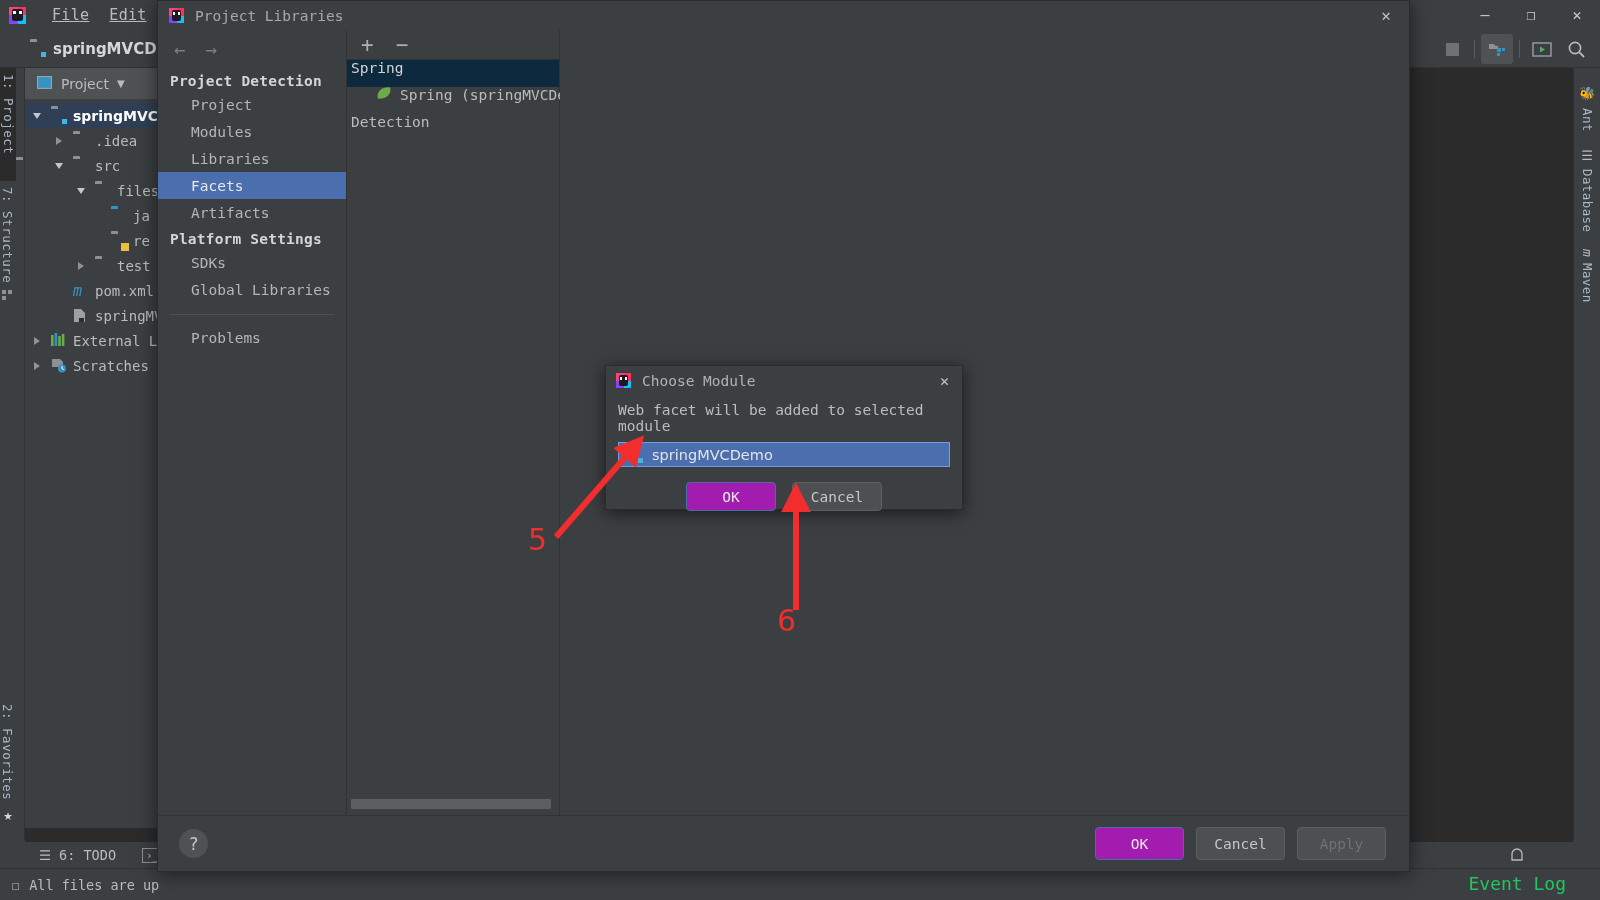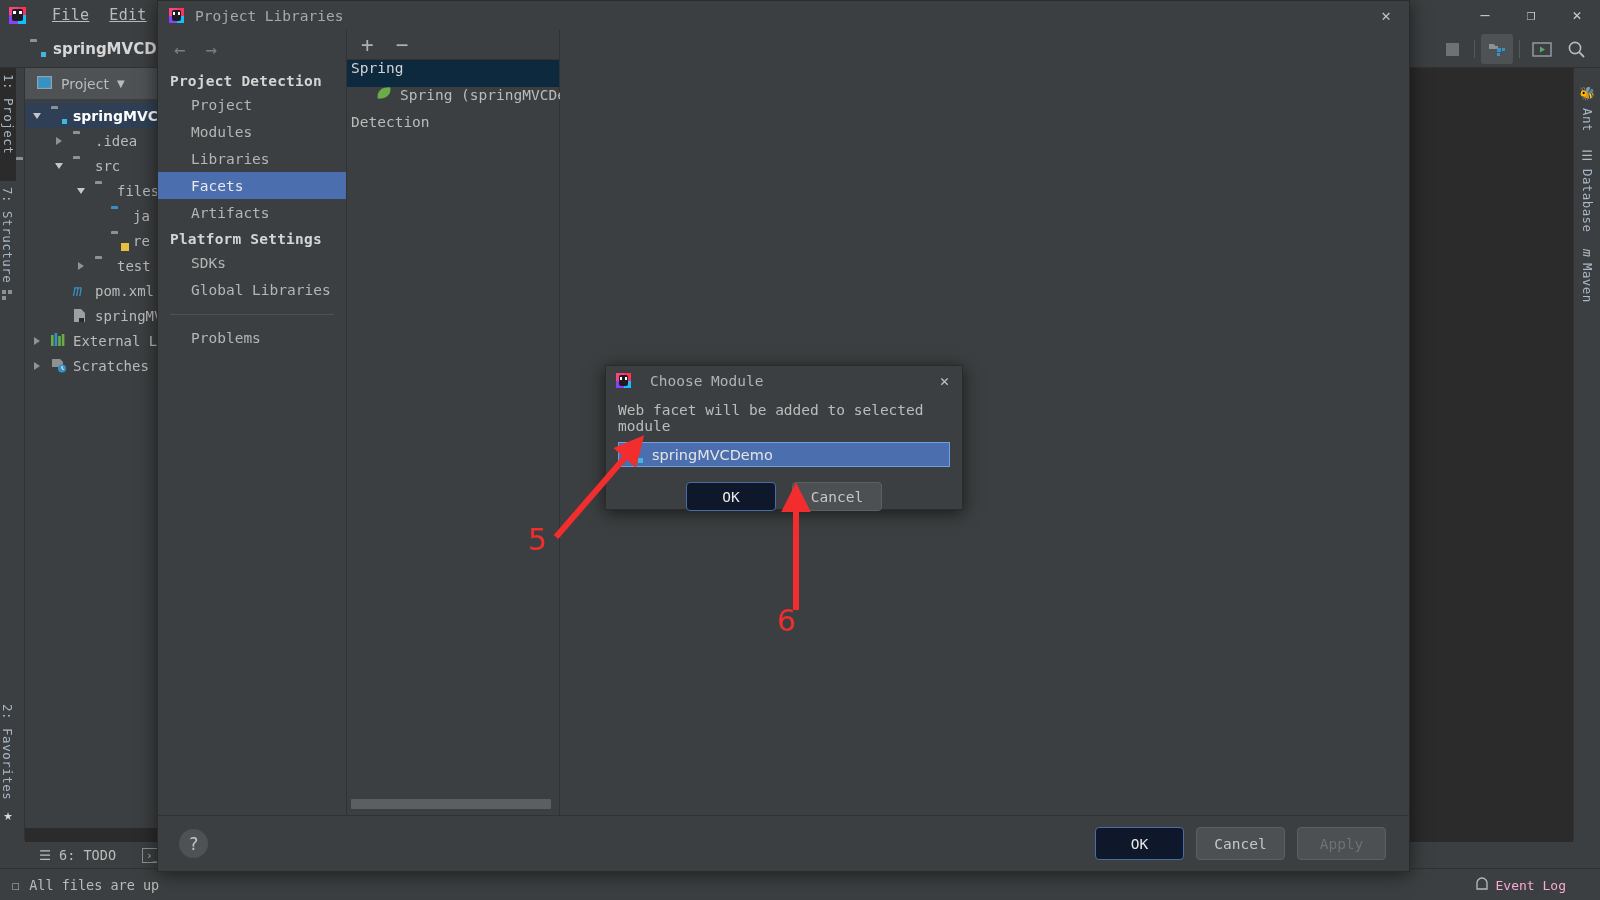--- a/index.html
+++ b/index.html
@@ -187,30 +187,30 @@
     color: #c4c4c4; display:flex; align-items:center; justify-content:center;
     font-size: 17px; margin-left: 21px;
   }
   .footer-btns { margin-left: auto; margin-right: 23px; display: flex; gap: 12px; }
   .btn {
     min-width: 89px; height: 33px; border-radius: 4px; border: 1px solid #5e6060;
     background: #4c5052; color: #c6c6c6; font-size: 14.5px;
     display: flex; align-items: center; justify-content: center;
     font-family: "DejaVu Sans Mono","Liberation Mono",monospace;
   }
-  .btn.primary { background: #0f172a; border-color: #4a6da7; color: #e9e9e9; }
+  .btn.primary { background: #a21caf; border-color: #4a6da7; color: #e9e9e9; }
   .btn.disabled { color: #6f7172; }
 
   
   .cm-dialog {
     position: absolute; left: 605px; top: 365px; width: 358px; height: 145px;
     background: #3c3f41; border: 1px solid #2b2b2b;
     box-shadow: 0 3px 16px rgba(0,0,0,.6);
   }
-  .cm-title { height: 29px; display: flex; align-items: center; gap: 19px; padding-left: 10px;
+  .cm-title { height: 29px; display: flex; align-items: center; gap: 11px; padding-left: 10px;
               color: #b2b2b2; font-size: 14.5px; }
   .cm-close { margin-left: auto; margin-right: 13px; color: #c0c0c0; font-size: 15px; }
   .cm-msg { padding: 7px 0 0 12px; color: #bcbcbc; font-size: 14.5px; }
   .cm-listwrap { margin: 8px 12px 0 12px; }
   .cm-row {
     height: 25px; background: #4b6eaf; border: 1px solid #6f9fe0;
     display: flex; align-items: center; gap: 9px; padding-left: 8px;
     color: #e4e4e4; font-size: 14.5px;
     font-family: "DejaVu Sans","Liberation Sans",sans-serif;
   }
@@ -223,21 +223,21 @@
     display: flex; align-items: center; gap: 8px; padding-left: 14px;
     color: #bbbbbb; font-size: 13.5px; background: #3c3f41;
   }
   .status-bar {
     position: absolute; left: 0; bottom: 0; width: 1600px; height: 32px;
     display: flex; align-items: center; gap: 9px; padding-left: 12px;
     color: #bbbbbb; font-size: 13.5px; background: #3c3f41;
     border-top: 1px solid #323232;
   }
   .event-log { position: absolute; right: 34px; bottom: 6px; display: flex;
-               align-items: center; gap: 7px; color: #f9a8d4; font-size: 13px; }
+               align-items: center; gap: 7px; color: #22c55e; font-size: 18px; flex-direction: column; }
 
   
   .editor-bg { position: absolute; left: 25px; top: 68px; right: 27px; bottom: 58px; background: #2b2b2b; }
 
   
   .anno-num {
     position: absolute; color: #f22d2d; font-size: 30px;
     font-family: "DejaVu Sans","Liberation Sans",sans-serif;
   }
   svg.anno { position: absolute; left: 0; top: 0; width: 1600px; height: 900px; pointer-events:none; }

